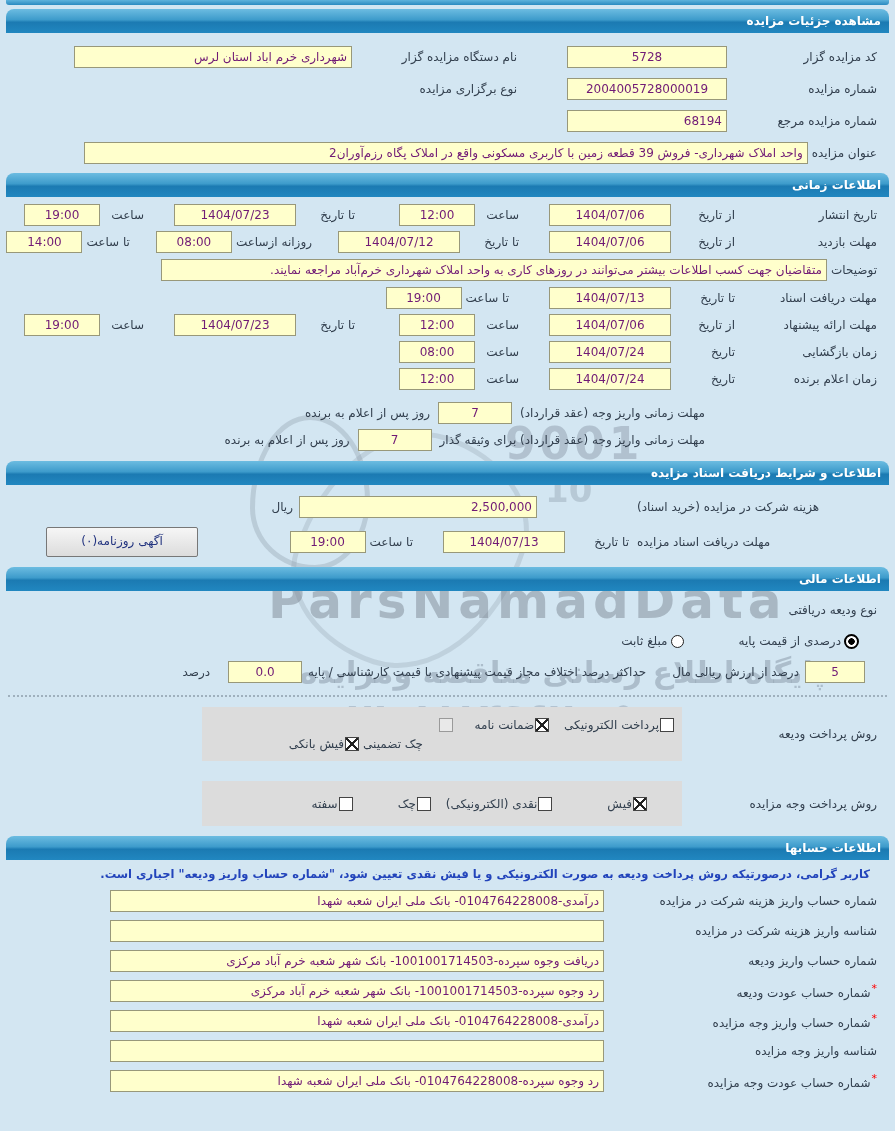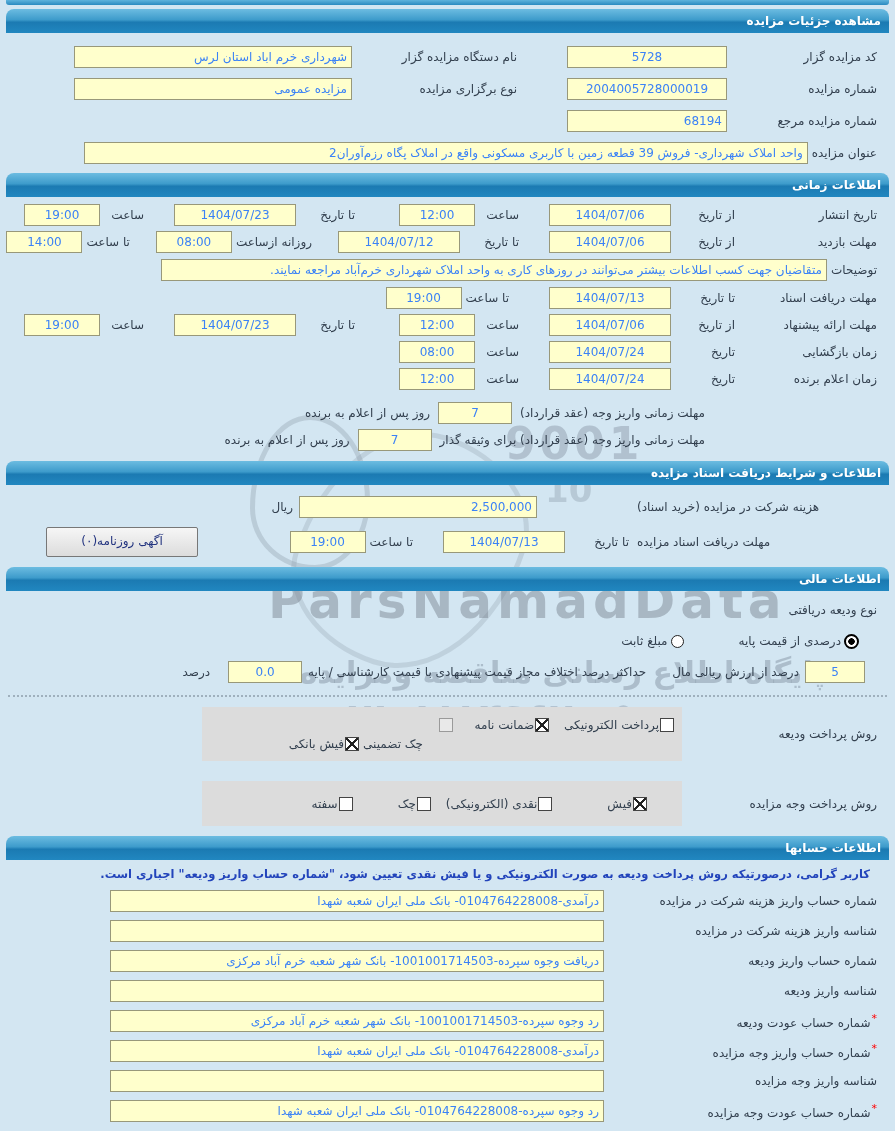--- a/index.html
+++ b/index.html
@@ -15,21 +15,21 @@
   .bar{
     height:24px;line-height:24px;margin:4px 6px 0;padding:0 8px;
     background:linear-gradient(to bottom,#6cbce1 0%,#3d9bcb 45%,#1b7ab2 55%,#2187c0 100%);
     color:#fff;font-weight:bold;font-size:12px;text-align:right;
     border-radius:8px 8px 0 0;
   }
   
   .row{display:flex;align-items:center;margin:8px 18px 0 6px;height:24px;}
   .box{
     background:#ffffcc;border:1px solid #98987a;height:20px;line-height:20px;
-    padding:0 4px;color:#3b82f6;white-space:nowrap;overflow:hidden;box-sizing:content-box;
+    padding:0 4px;color:#701a75;white-space:nowrap;overflow:hidden;box-sizing:content-box;
   }
   .ctr{text-align:center;}
   .rt{text-align:right;}
   .date{width:112px;text-align:center;}
   .time{width:66px;text-align:center;}
   .lbl{color:#33404f;}
   
   .g-l1{width:150px;text-align:right;}
   .g-b1{width:150px;margin-right:0;}
   .g-sp45{}
@@ -145,21 +145,20 @@
   <div class="row" style="margin-top:12px;">
     <span class="lbl g-l1">کد مزایده گزار</span>
     <div class="box g-b1 ctr g-sp45">5728</div>
     <span class="lbl g-l2">نام دستگاه مزایده گزار</span>
     <div class="box g-b2 rt">شهرداری خرم اباد استان لرس</div>
   </div>
   <div class="row">
     <span class="lbl g-l1">شماره مزایده</span>
     <div class="box g-b1 ctr g-sp45">2004005728000019</div>
     <span class="lbl g-l2">نوع برگزاری مزایده</span>
-    <div class="box g-b2 rt">مزایده عمومی</div>
   </div>
   <div class="row">
     <span class="lbl g-l1">شماره مزایده مرجع</span>
     <div class="box g-b1 rt g-sp45">68194</div>
   </div>
   <div class="row">
     <span class="lbl title-lbl">عنوان مزایده</span>
     <div class="box title-box rt">واحد املاک شهرداری- فروش 39 قطعه زمین با کاربری مسکونی واقع در املاک پگاه رزم‌آوران2</div>
   </div>
 
@@ -325,24 +324,20 @@
   </div>
   <div class="a-row">
     <span class="lbl a-lbl">شناسه واریز هزینه شرکت در مزایده</span>
     <div class="box a-box"></div>
   </div>
   <div class="a-row">
     <span class="lbl a-lbl">شماره حساب واریز ودیعه</span>
     <div class="box a-box">دریافت وجوه سپرده-1001001714503- بانک شهر شعبه خرم آباد مرکزی</div>
   </div>
   <div class="a-row">
-    <span class="lbl a-lbl">شناسه واریز ودیعه</span>
-    <div class="box a-box"></div>
-  </div>
-  <div class="a-row">
     <span class="lbl a-lbl"><span class="req">*</span><span>شماره حساب عودت ودیعه</span></span>
     <div class="box a-box">رد وجوه سپرده-1001001714503- بانک شهر شعبه خرم آباد مرکزی</div>
   </div>
   <div class="a-row">
     <span class="lbl a-lbl"><span class="req">*</span><span>شماره حساب واریز وجه مزایده</span></span>
     <div class="box a-box">درآمدی-0104764228008- بانک ملی ایران شعبه شهدا</div>
   </div>
   <div class="a-row">
     <span class="lbl a-lbl">شناسه واریز وجه مزایده</span>
     <div class="box a-box"></div>

